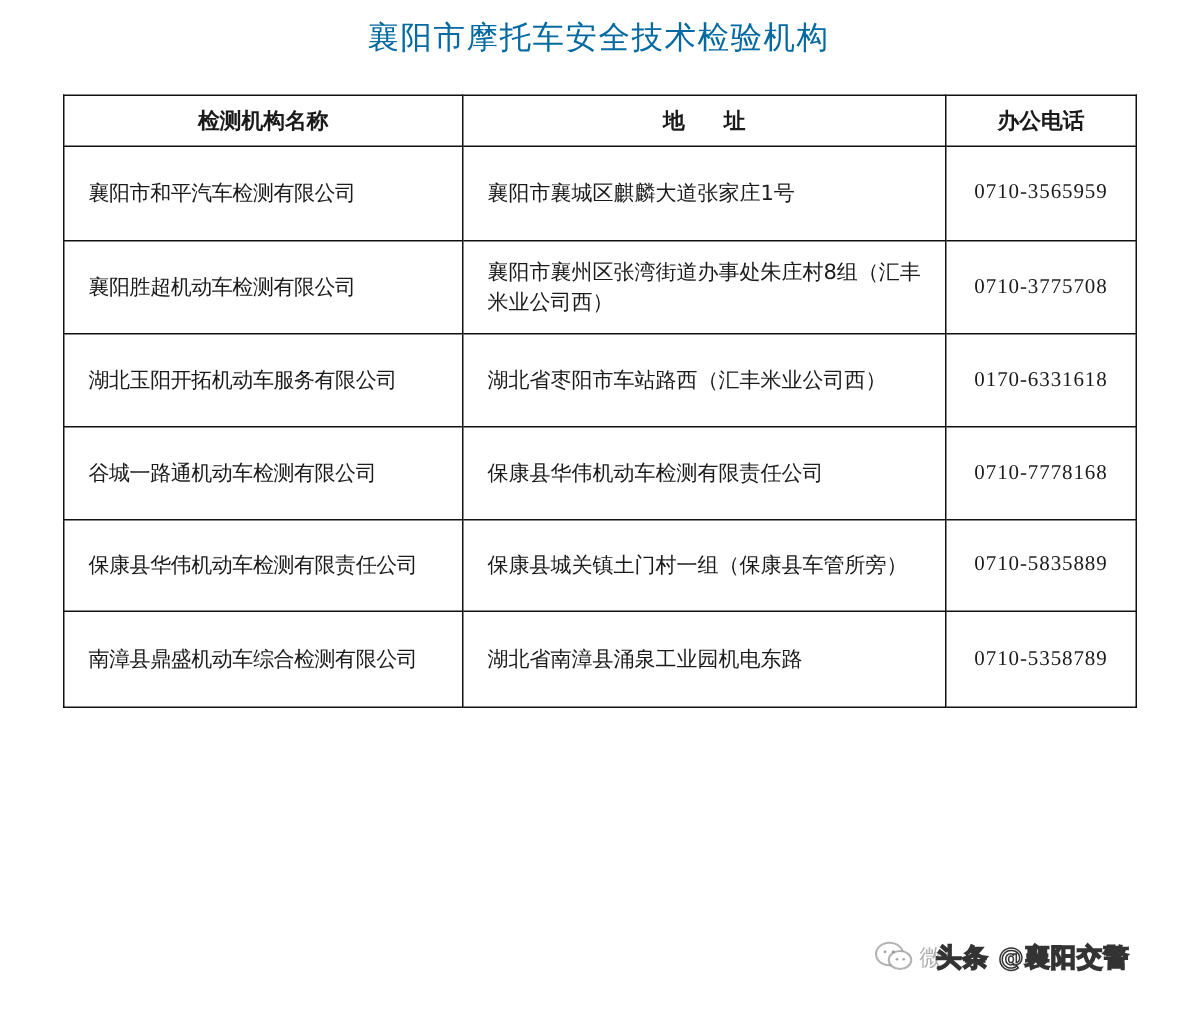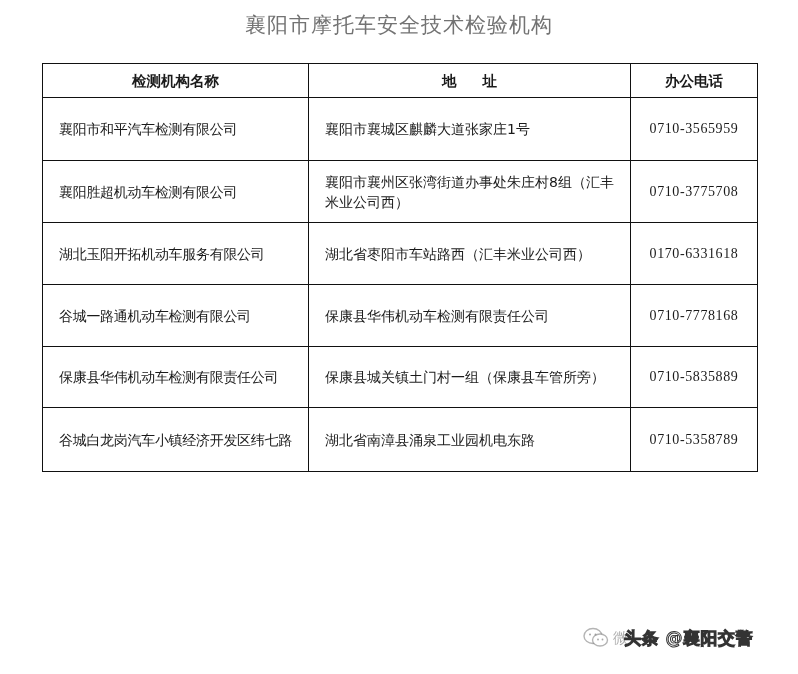--- a/index.html
+++ b/index.html
@@ -16,21 +16,21 @@
       color: #111111;
     }
     .page-title {
       position: absolute;
       left: 0;
       top: 10px;
       width: 798px;
       text-align: center;
       font-size: 21px;
       letter-spacing: 1px;
-      color: #737373;
+      color: #0369a1;
       line-height: 30px;
     }
     table.org-table {
       position: absolute;
       left: 42px;
       top: 63px;
       border-collapse: collapse;
       table-layout: fixed;
       width: 715px;
     }
@@ -140,21 +140,21 @@
       <td class="name-cell">谷城一路通机动车检测有限公司</td>
       <td class="addr-cell">保康县华伟机动车检测有限责任公司</td>
       <td class="phone-cell">0710-7778168</td>
     </tr>
     <tr style="height:61px">
       <td class="name-cell">保康县华伟机动车检测有限责任公司</td>
       <td class="addr-cell">保康县城关镇土门村一组（保康县车管所旁）</td>
       <td class="phone-cell">0710-5835889</td>
     </tr>
     <tr style="height:64px">
-      <td class="name-cell">谷城白龙岗汽车小镇经济开发区纬七路</td>
+      <td class="name-cell">南漳县鼎盛机动车综合检测有限公司</td>
       <td class="addr-cell">湖北省南漳县涌泉工业园机电东路</td>
       <td class="phone-cell">0710-5358789</td>
     </tr>
   </tbody>
 </table>
 
 <div class="watermark">
   <span class="wechat-icon">
     <svg width="26" height="22" viewBox="0 0 26 22">
       <ellipse cx="10" cy="9" rx="9" ry="7.5" fill="none" stroke="rgba(130,130,130,0.6)" stroke-width="1.4"></ellipse>

